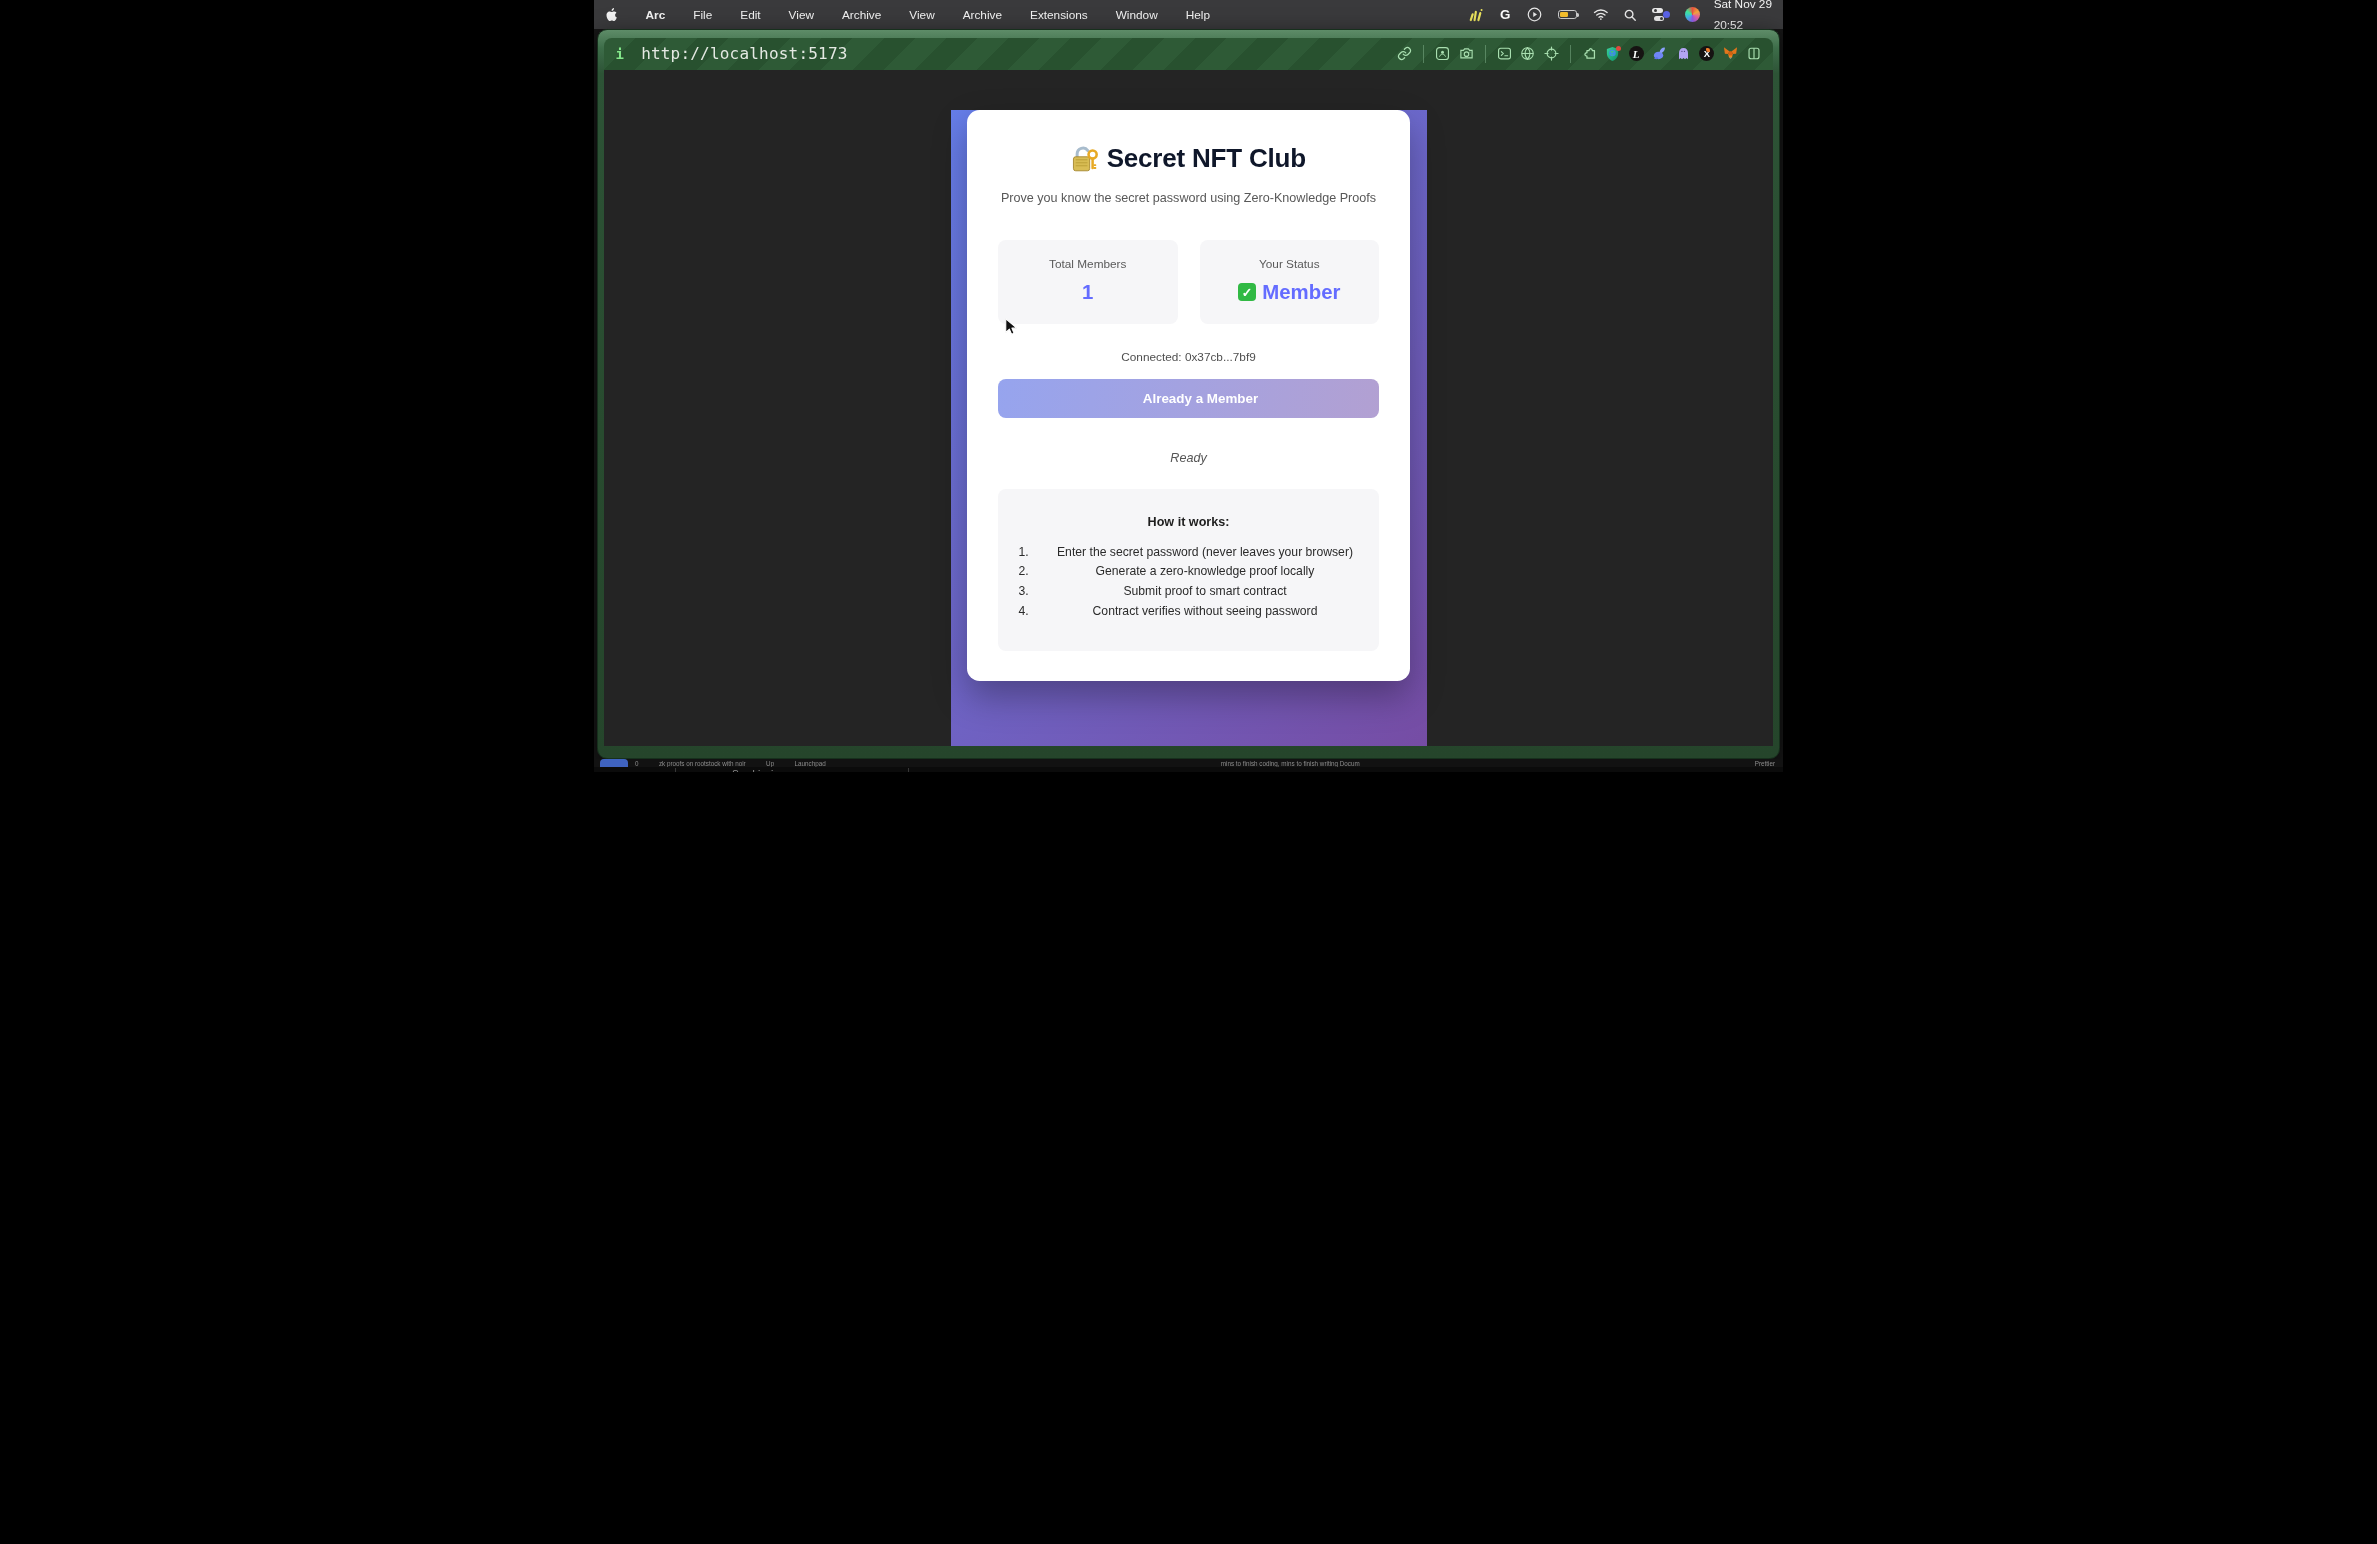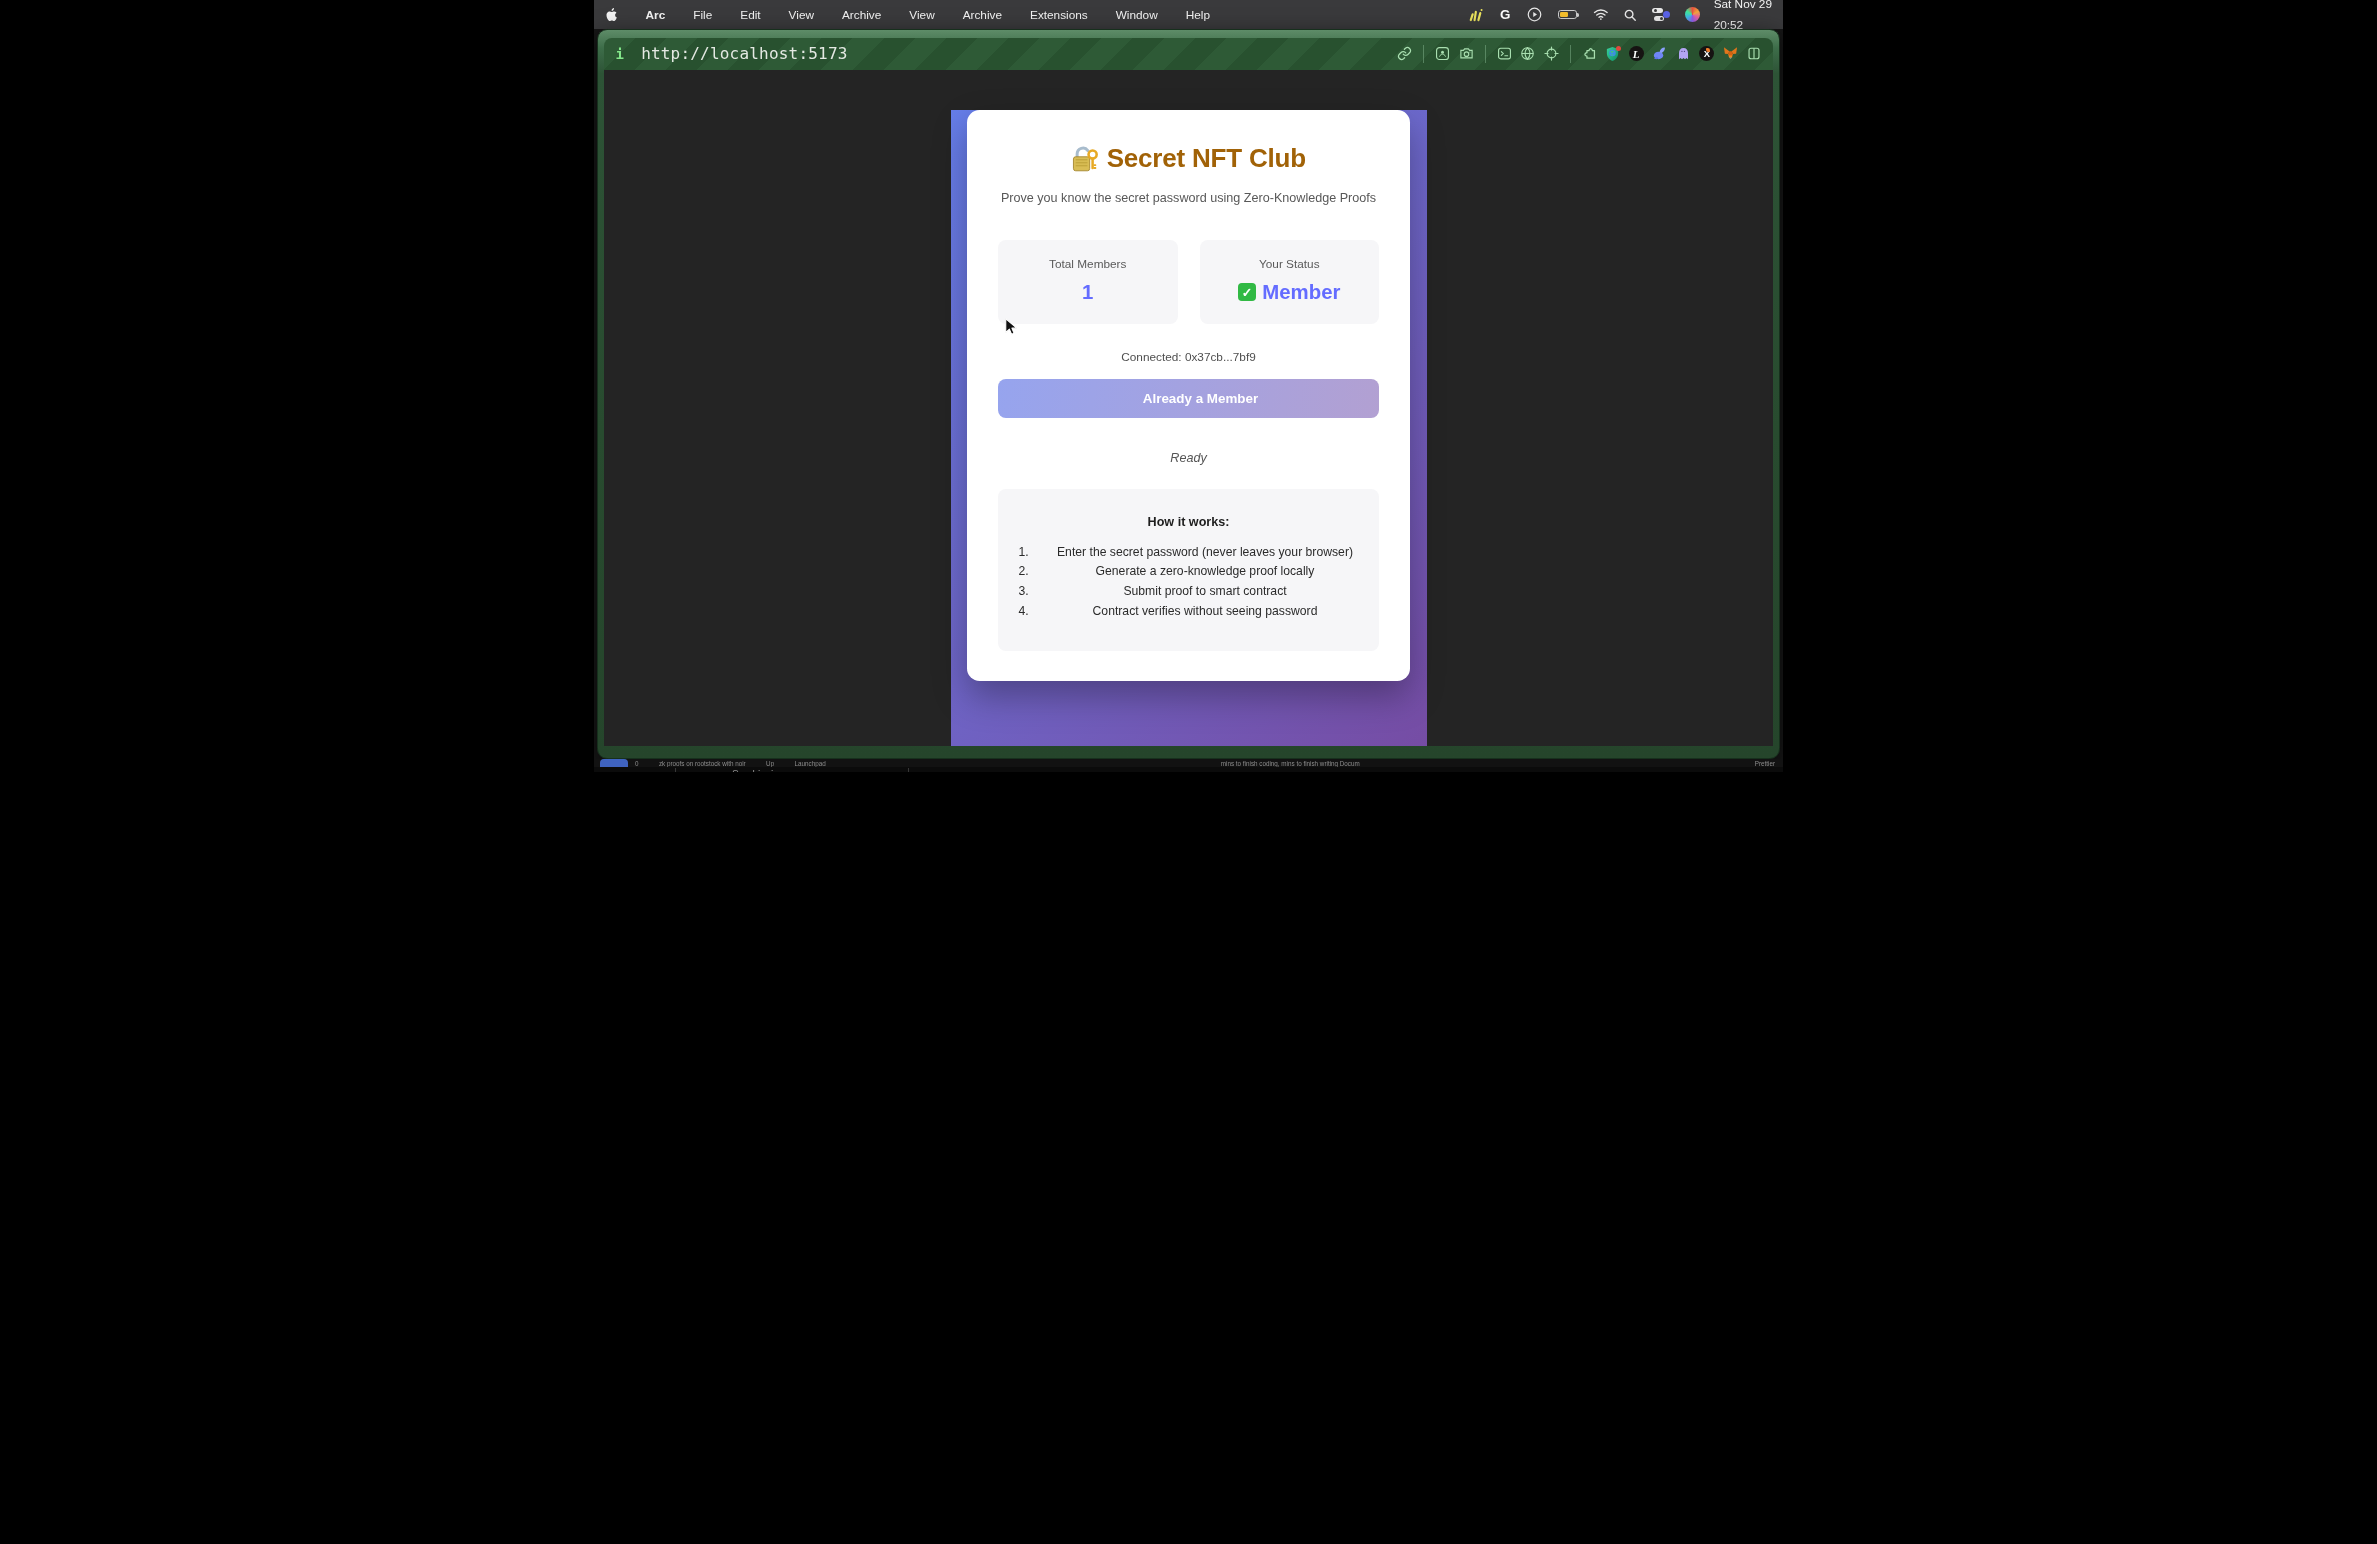--- a/index.html
+++ b/index.html
@@ -50,21 +50,21 @@
   .x-rocket { position:absolute; top:0; right:0; width:3.9px; height:3.9px; background:#f07c2a; border-radius:0.8px 60% 0.8px 60%; }
   .shield { position:relative; width:15px; height:15px; }
   .red-dot { position:absolute; top:-0.8px; right:-0.8px; width:5.1px; height:5.1px; background:#e0483e; border-radius:50%; }
 
   
   .web-content { position:absolute; left:5.5px; right:5.5px; top:40px; bottom:11.8px; background:#242424; overflow:hidden; }
   .page-col { width:476px; height:calc(100% - 8.6px); margin:0 auto;
               background:linear-gradient(135deg,#667eea 0%,#764ba2 100%); }
   .card { width:443px; margin:40px auto 0; background:#fff; border-radius:12.6px; text-align:center;
           box-shadow:0 15.7px 35px rgba(0,0,0,.30); padding:33px 31px 30px; color:#333; }
-  .card h1 { font-size:26px; font-weight:700; color:#a16207; letter-spacing:-0.2px; margin-bottom:17.3px;
+  .card h1 { font-size:26px; font-weight:700; color:#0f172a; letter-spacing:-0.2px; margin-bottom:17.3px;
              display:flex; align-items:center; justify-content:center; gap:8.6px; }
   .lock-svg { width:27px; height:28px; }
   .subtitle { font-size:12.6px; color:#585858; margin-bottom:35px; }
   .stats { display:flex; gap:22px; margin-bottom:26px; }
   .stat { flex:1; background:#f6f6f8; border-radius:7.9px; padding:16.5px 6.3px 20.4px; }
   .stat-label { font-size:11.8px; color:#5a5a5a; margin-bottom:10.2px; }
   .stat-value { font-size:20.4px; font-weight:700; color:#646cff; }
   .status-val { display:flex; align-items:center; justify-content:center; gap:6.3px; }
   .check-badge { display:inline-flex; width:18px; height:18px; border-radius:3.9px; background:#31b944;
                  color:#fff; font-size:12.6px; font-weight:700; align-items:center; justify-content:center; }

